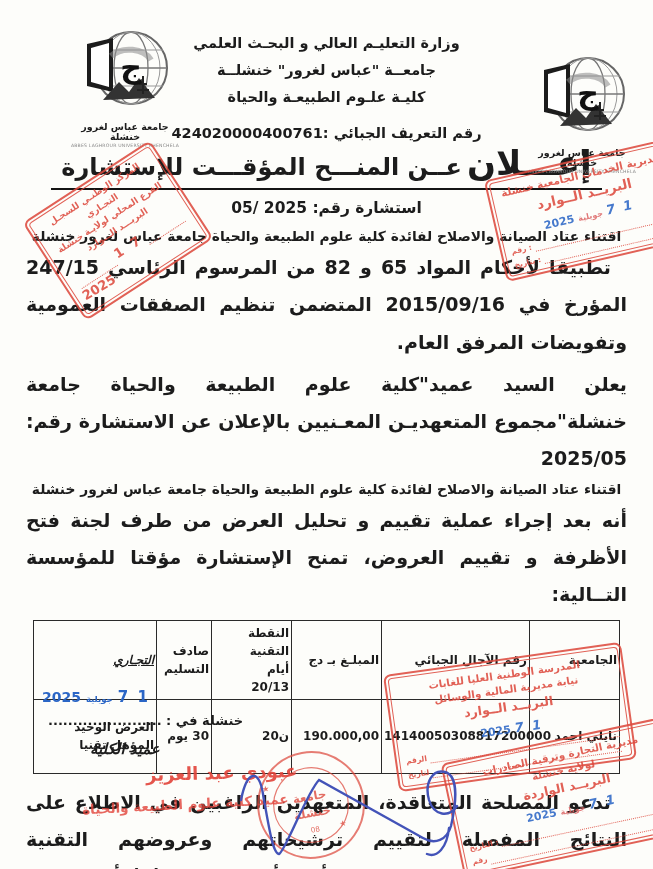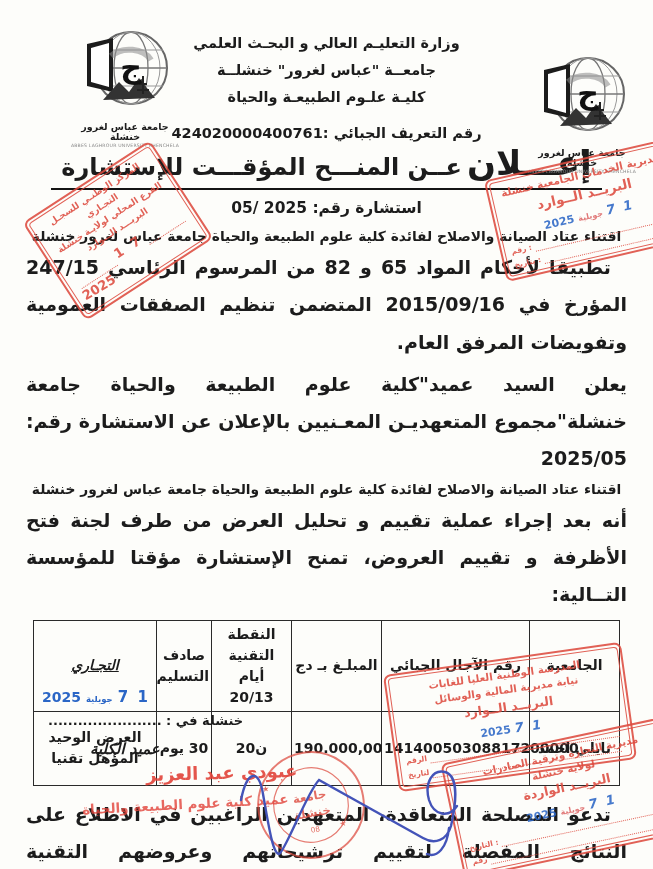--- a/index.html
+++ b/index.html
@@ -28,22 +28,22 @@
   .title-inner { display: inline-block; border-bottom: 2.5px solid #141414; padding: 0 10px 5px; text-align: center; }
   .title-big  { font-size: 34px; font-weight: bold; letter-spacing: -1px; }
   .title-rest { font-size: 24px; font-weight: bold; }
   .consult  { text-align: center; font-size: 15.5px; font-weight: bold; margin-top: 9px; }
   .subject  { text-align: center; font-weight: bold; font-size: 13.8px; margin-top: 11px; padding: 0 20px; }
   .para { font-size: 19px; text-align: justify; line-height: 1.95; padding: 0 26px; margin-top: 5px; font-weight: bold; }
   .para.indent { text-indent: 16px; }
   
   .table-wrap { padding: 0 33px; margin-top: 7px; }
   table { width: 100%; border-collapse: collapse; table-layout: fixed; }
-  th, td { border: 1.4px solid #2a2a2a; text-align: center; vertical-align: middle;
-           font-size: 14px; font-weight: bold; padding: 3px 2px; line-height: 1.5; }
+  th, td { border: 1.4px solid #2a2a2a; text-align: right; vertical-align: middle;
+           font-size: 12px; font-weight: bold; padding: 3px 2px; line-height: 1.5; }
   thead tr { height: 76px; }
   tbody tr { height: 74px; }
   .h-notes { text-decoration: underline; font-style: italic; }
   .ltr-num { direction: ltr; unicode-bidi: embed; }
   
   .blue-date { position: absolute; left: 42px; top: 688px; display: flex; direction: rtl;
                align-items: baseline; gap: 5px; color: #2b66c6; font-weight: bold; }
   .blue-date .d { font-size: 15px; letter-spacing: 2px; }
   .blue-date .m { font-size: 8.5px; }
   .blue-date .y { font-size: 14px; }

